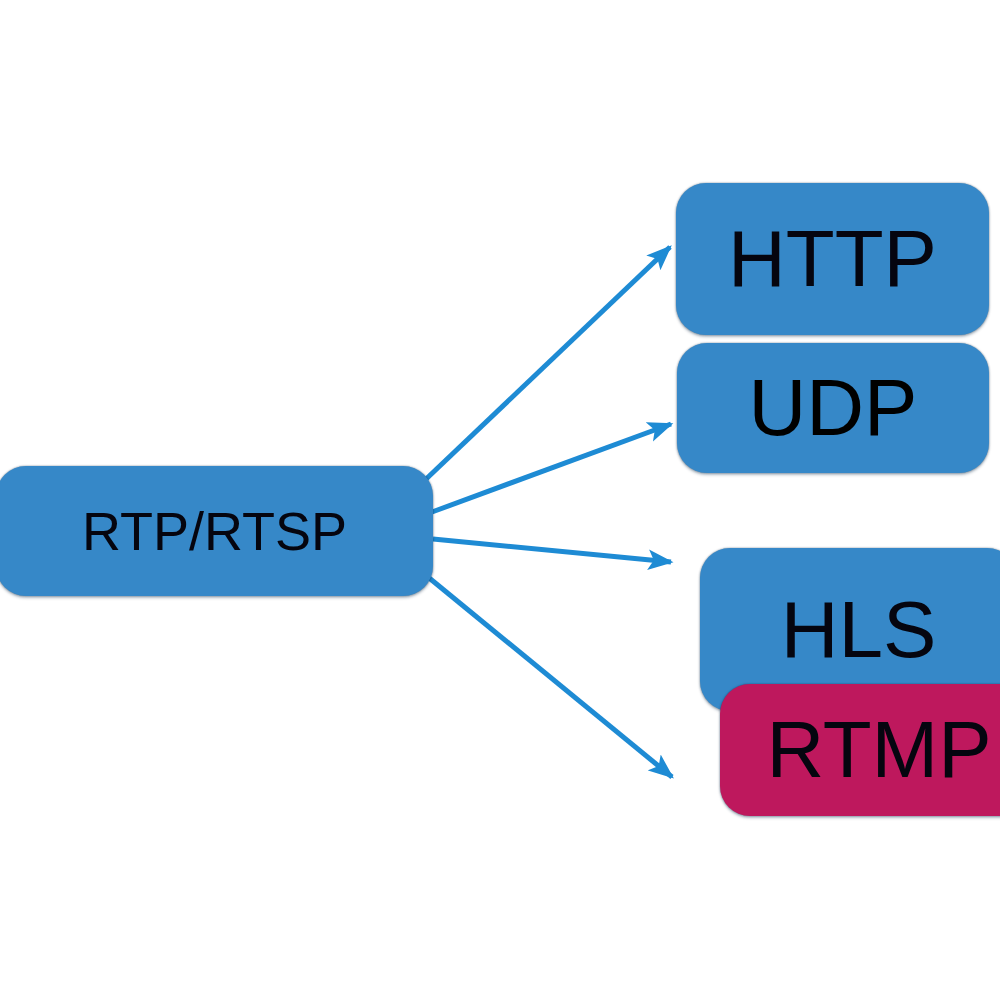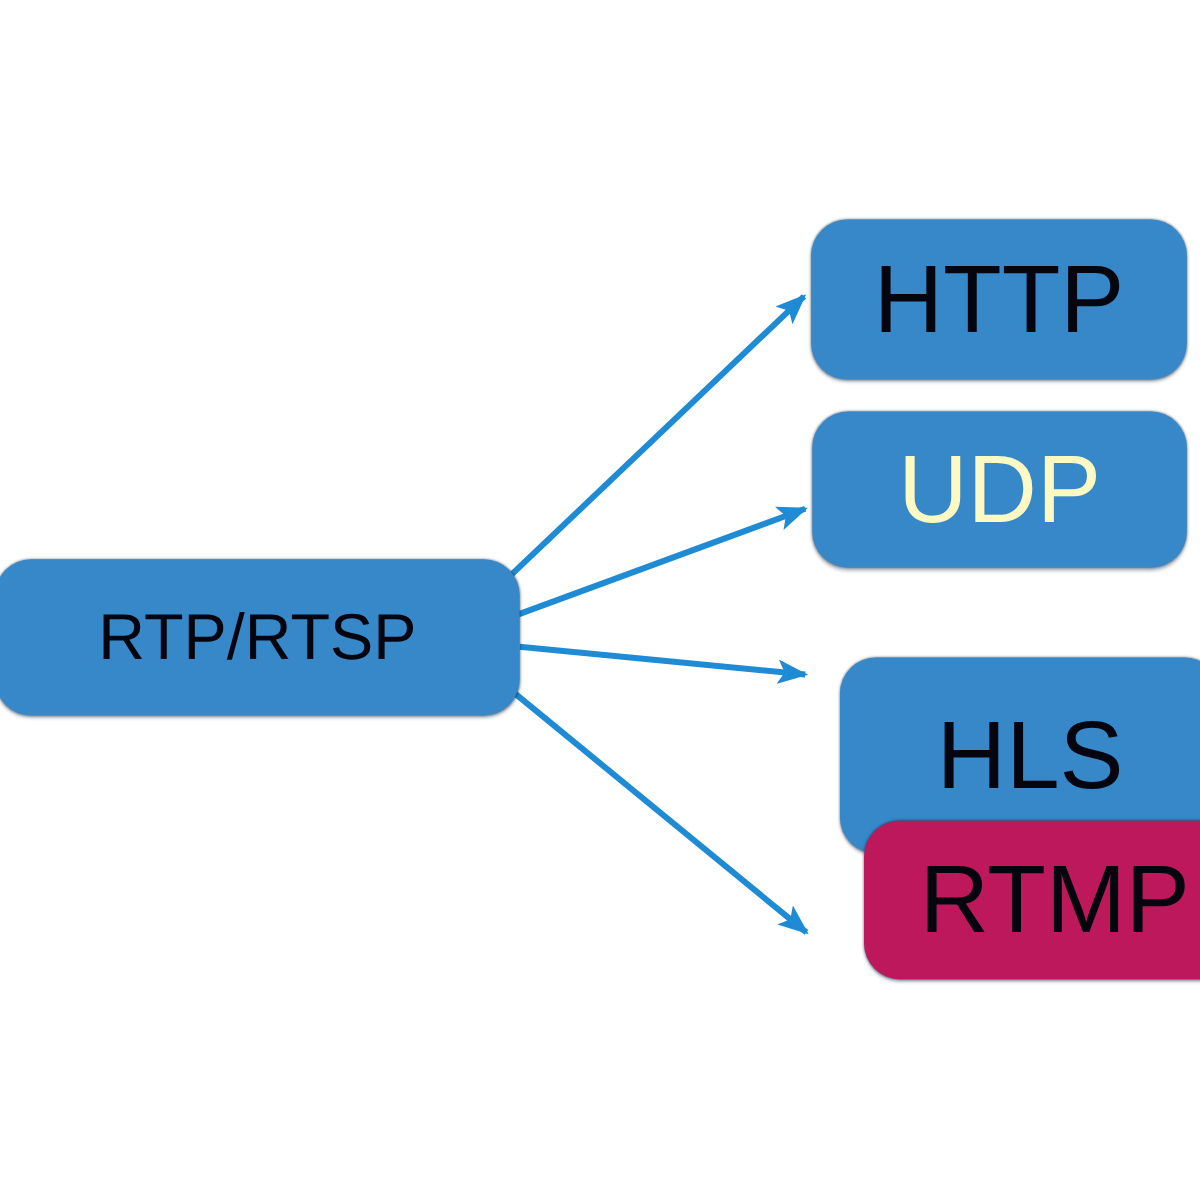--- a/index.html
+++ b/index.html
@@ -51,21 +51,21 @@
     width: 437px;
     height: 130px;
   }
   #node-source .node-label {
     font-size: 54px;
   }
   #node-http {
     left: 676px;
     top: 183px;
     width: 313px;
-    height: 133px;
+    height: 152px;
   }
   #node-udp {
     left: 677px;
     top: 343px;
     width: 312px;
     height: 130px;
   }
   #node-hls {
     left: 700px;
     top: 509px;
@@ -99,21 +99,21 @@
 
   <div class="node" id="node-source" style="background: rgb(54, 136, 200);">
     <span class="node-label" style="color: rgb(5, 5, 15);">RTP/RTSP</span>
   </div>
 
   <div class="node" id="node-http" style="background: rgb(54, 136, 200);">
     <span class="node-label" style="color: rgb(5, 5, 15);">HTTP</span>
   </div>
 
   <div class="node" id="node-udp" style="background: rgb(54, 136, 200);">
-    <span class="node-label" style="color: #fef9c3;">UDP</span>
+    <span class="node-label" style="color: #000000;">UDP</span>
   </div>
 
   <div class="node" id="node-hls" style="background: rgb(54, 136, 200);">
     <span class="node-label" style="color: rgb(5, 5, 15);">HLS</span>
   </div>
 
   <div class="node" id="node-rtmp" style="background: #be185d; margin-left: 43px;">
     <span class="node-label" style="color: rgb(5, 5, 15);">RTMP</span>
   </div>
 

